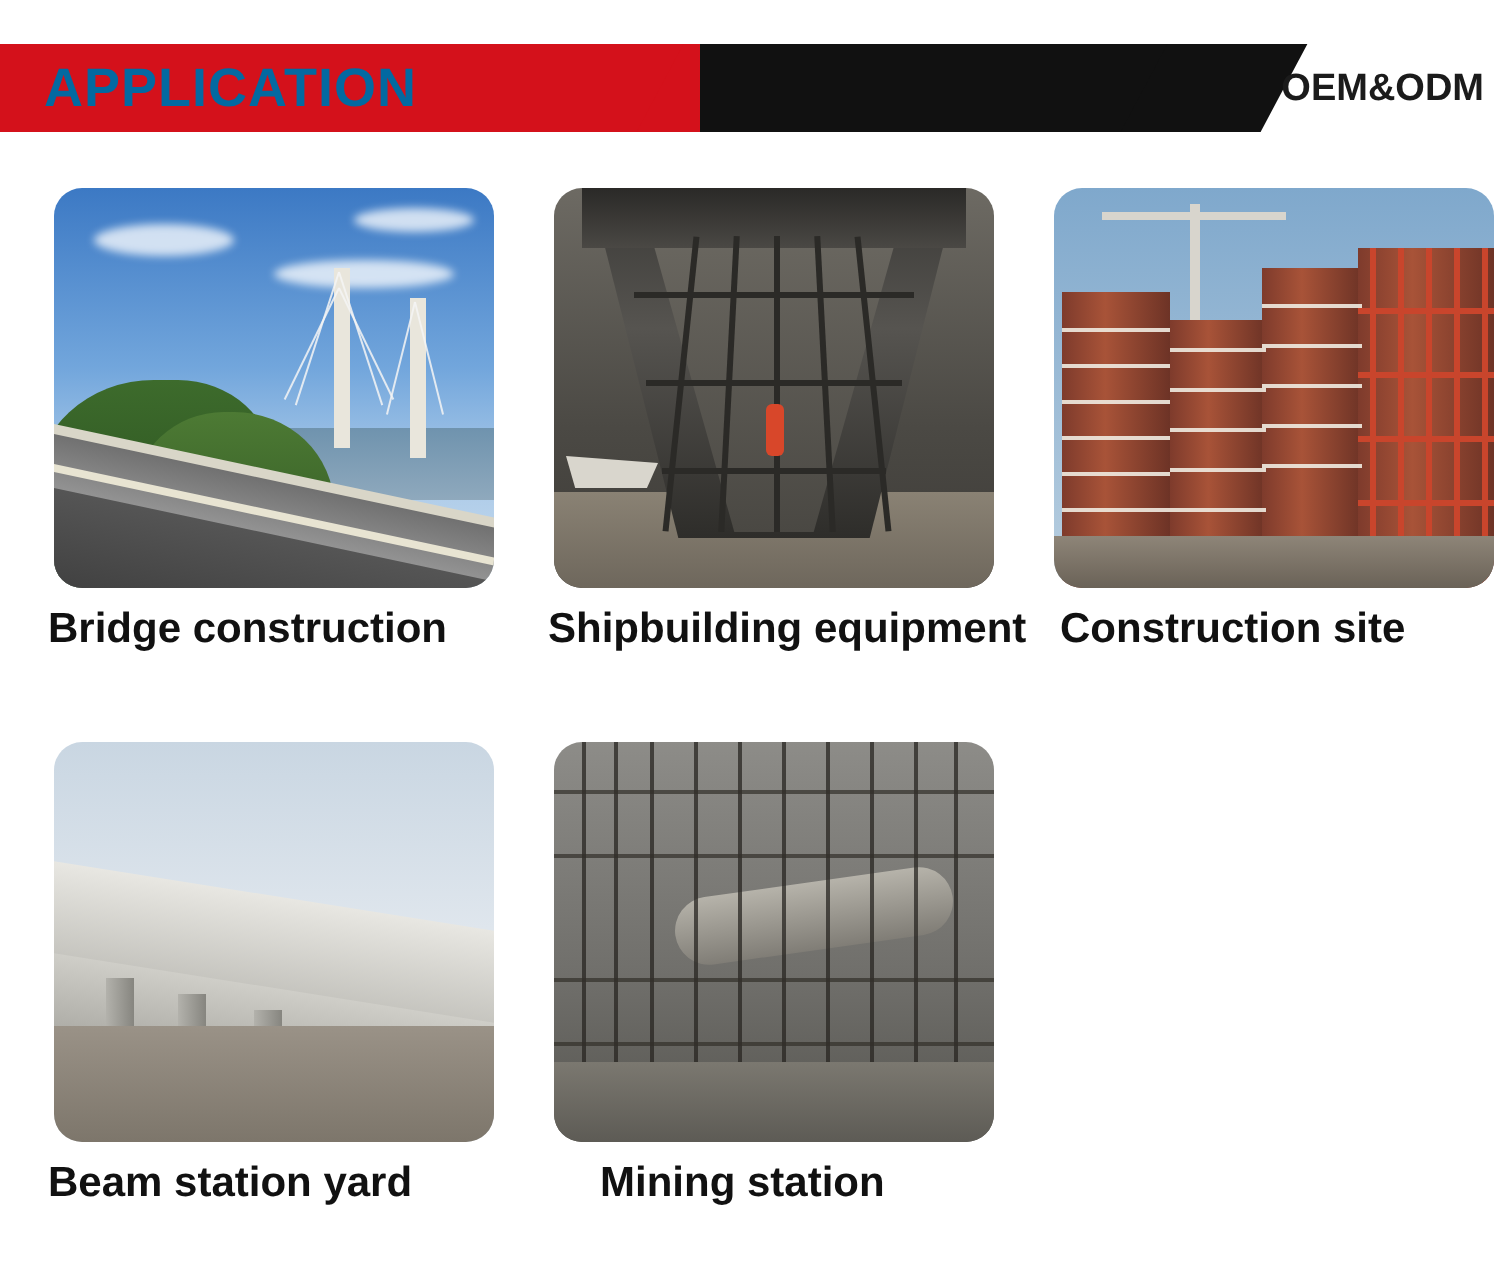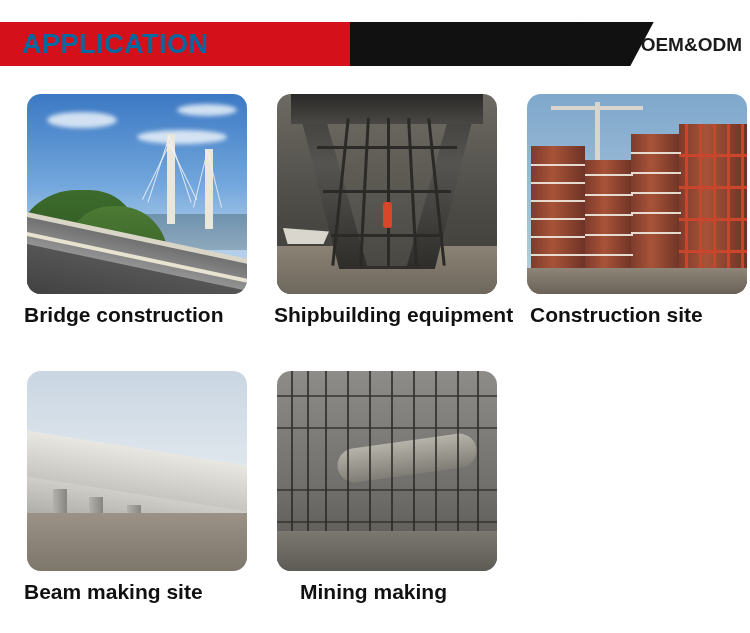--- a/index.html
+++ b/index.html
@@ -478,21 +478,21 @@
           <div class="beam-deck"></div>
           <div class="beam-side"></div>
           <div class="beam-pier" style="left:26px;top:118px;height:46px;"></div>
           <div class="beam-pier" style="left:62px;top:126px;height:46px;"></div>
           <div class="beam-pier" style="left:100px;top:134px;height:46px;"></div>
           <div class="beam-pier" style="left:138px;top:142px;height:46px;"></div>
           <div class="beam-pier" style="left:176px;top:150px;height:46px;"></div>
           <div class="beam-ground"></div>
         </div>
       </div>
-      <div class="caption">Beam making site</div>
+      <div class="caption">Beam station yard</div>
     </div>
 
     <div class="cell r2c2">
       <div class="thumb">
         <div class="scene">
           <div class="mine-bg"></div>
           <div class="mine-pipe"></div>
           <div class="mine-rebar-v" style="left:14px;top:0;height:200px;"></div>
           <div class="mine-rebar-v" style="left:30px;top:0;height:200px;"></div>
           <div class="mine-rebar-v" style="left:48px;top:0;height:200px;"></div>
@@ -503,18 +503,18 @@
           <div class="mine-rebar-v" style="left:158px;top:0;height:200px;"></div>
           <div class="mine-rebar-v" style="left:180px;top:0;height:200px;"></div>
           <div class="mine-rebar-v" style="left:200px;top:0;height:200px;"></div>
           <div class="mine-rebar-h" style="left:0;top:24px;width:220px;"></div>
           <div class="mine-rebar-h" style="left:0;top:56px;width:220px;"></div>
           <div class="mine-rebar-h" style="left:0;top:118px;width:220px;"></div>
           <div class="mine-rebar-h" style="left:0;top:150px;width:220px;"></div>
           <div class="mine-floor"></div>
         </div>
       </div>
-      <div class="caption">Mining making</div>
+      <div class="caption">Mining station</div>
     </div>
 
 
   </div>
 </div>
 
 </body></html>

